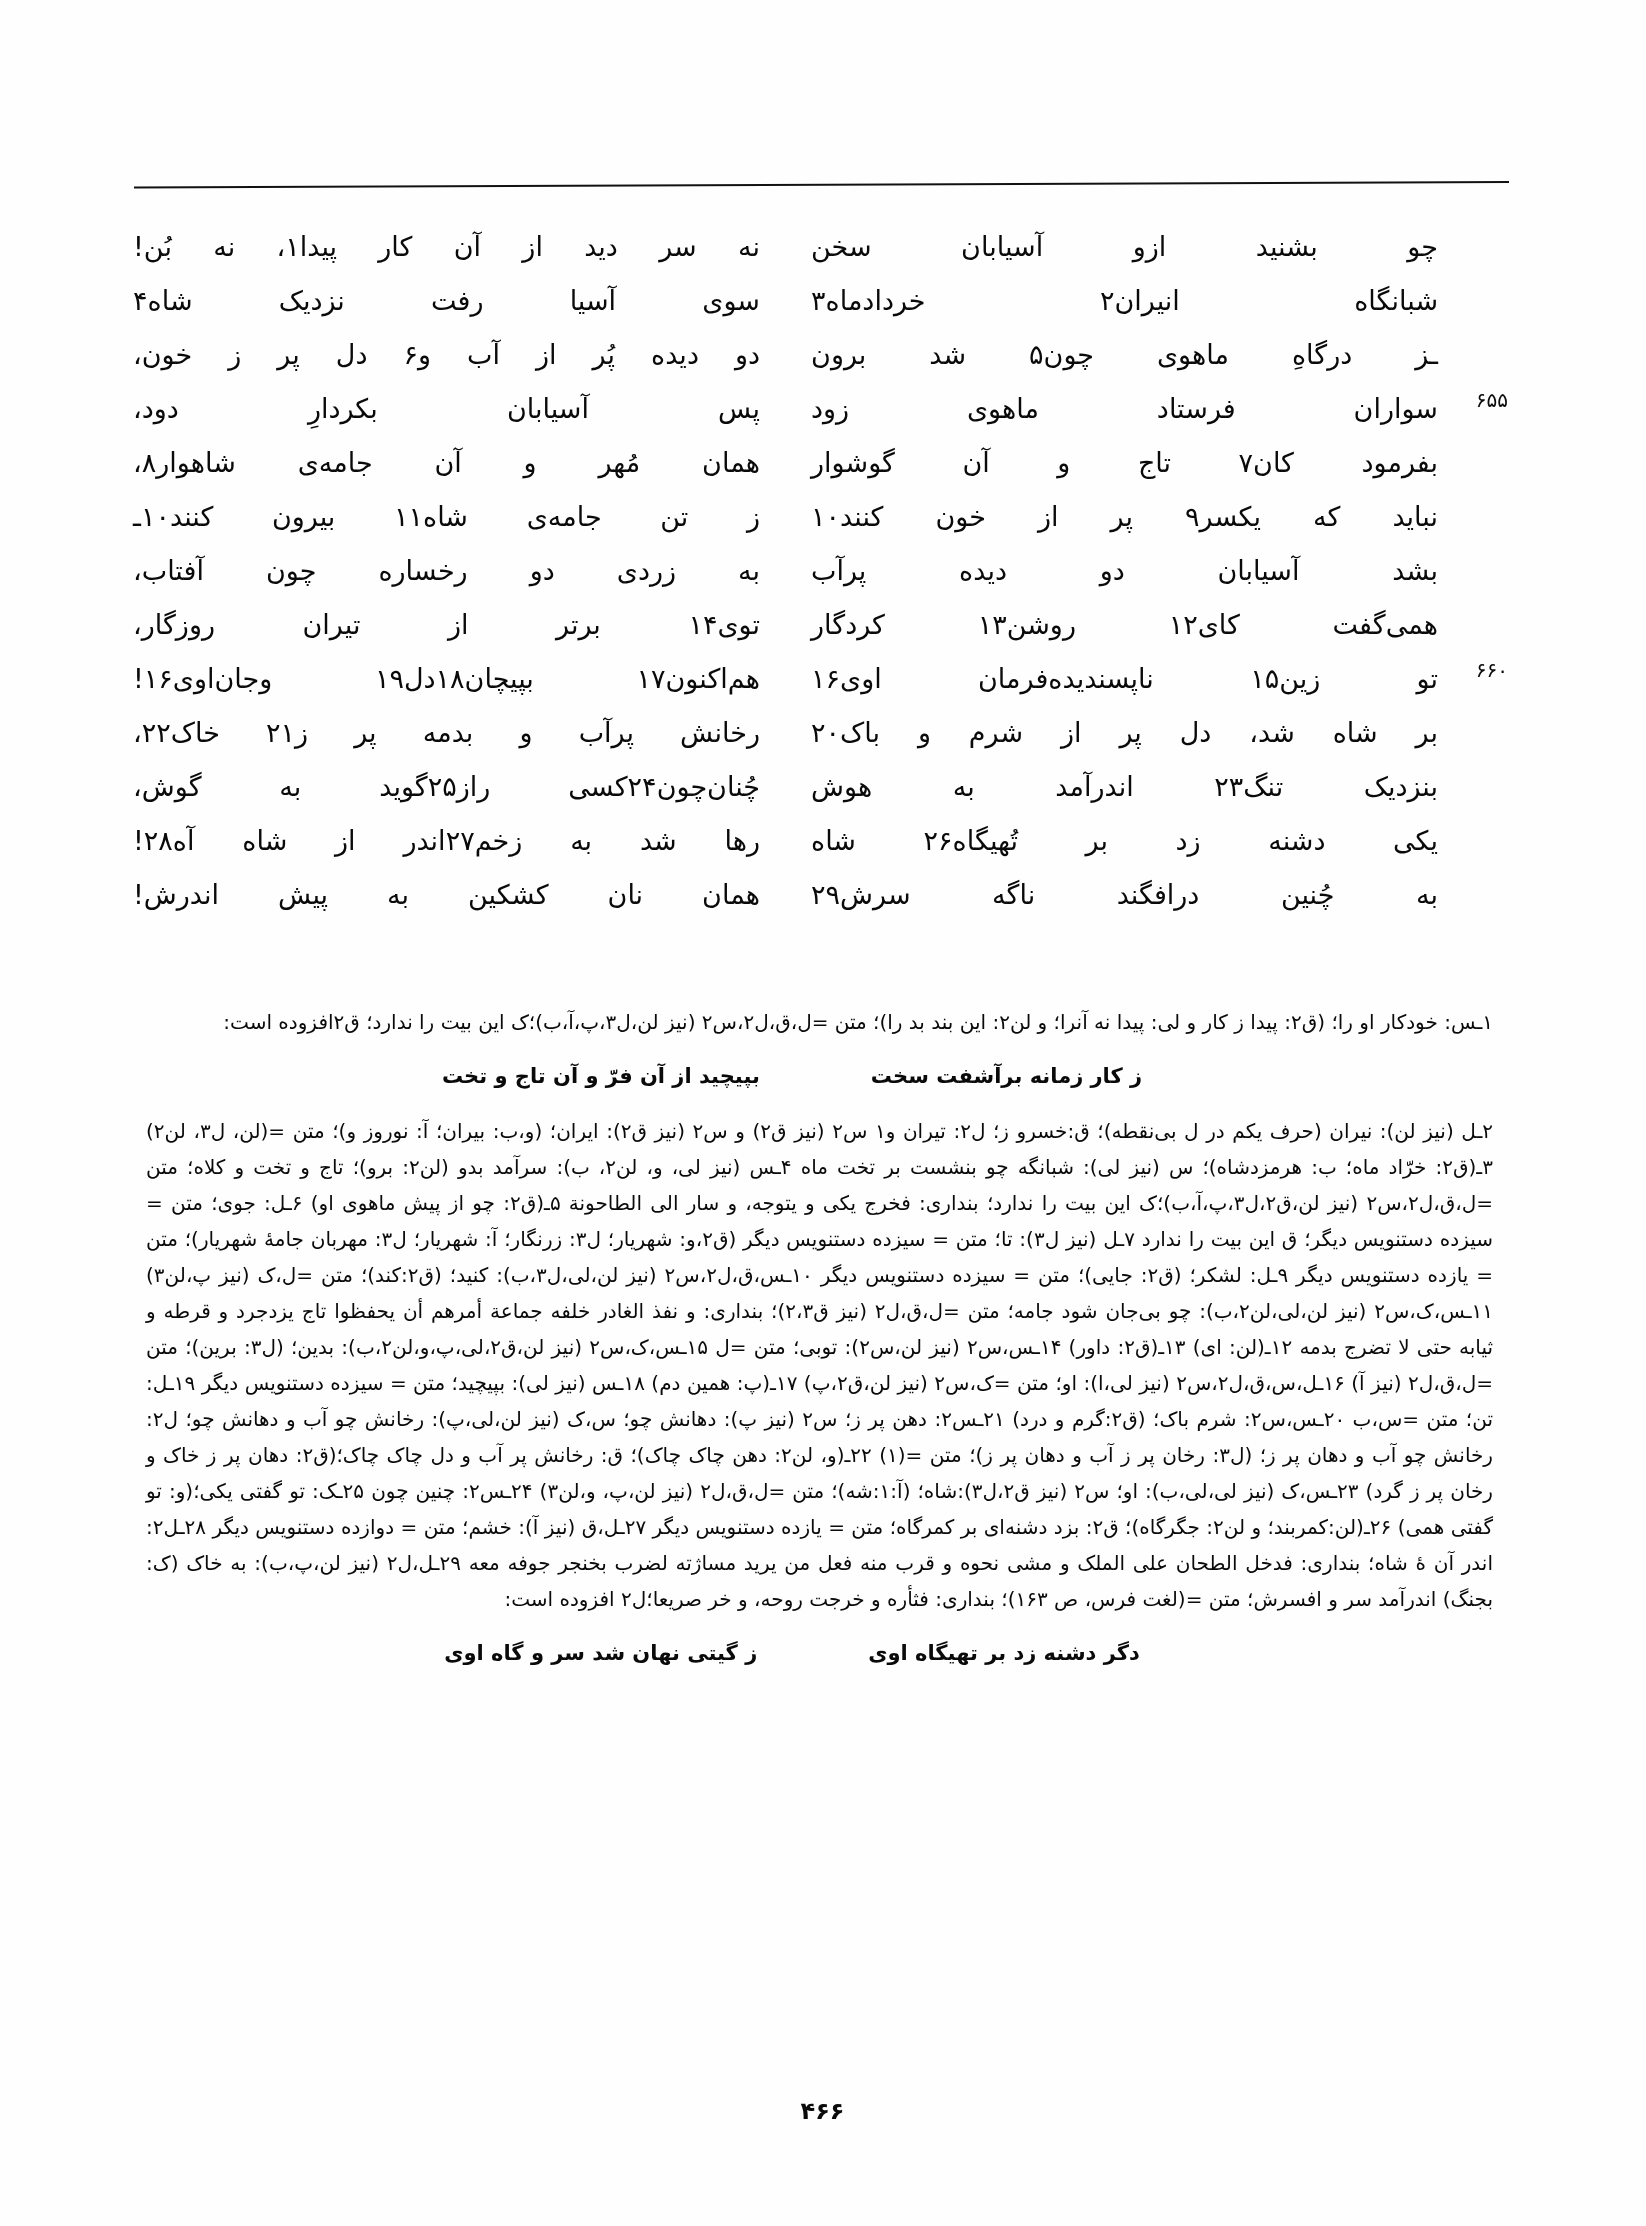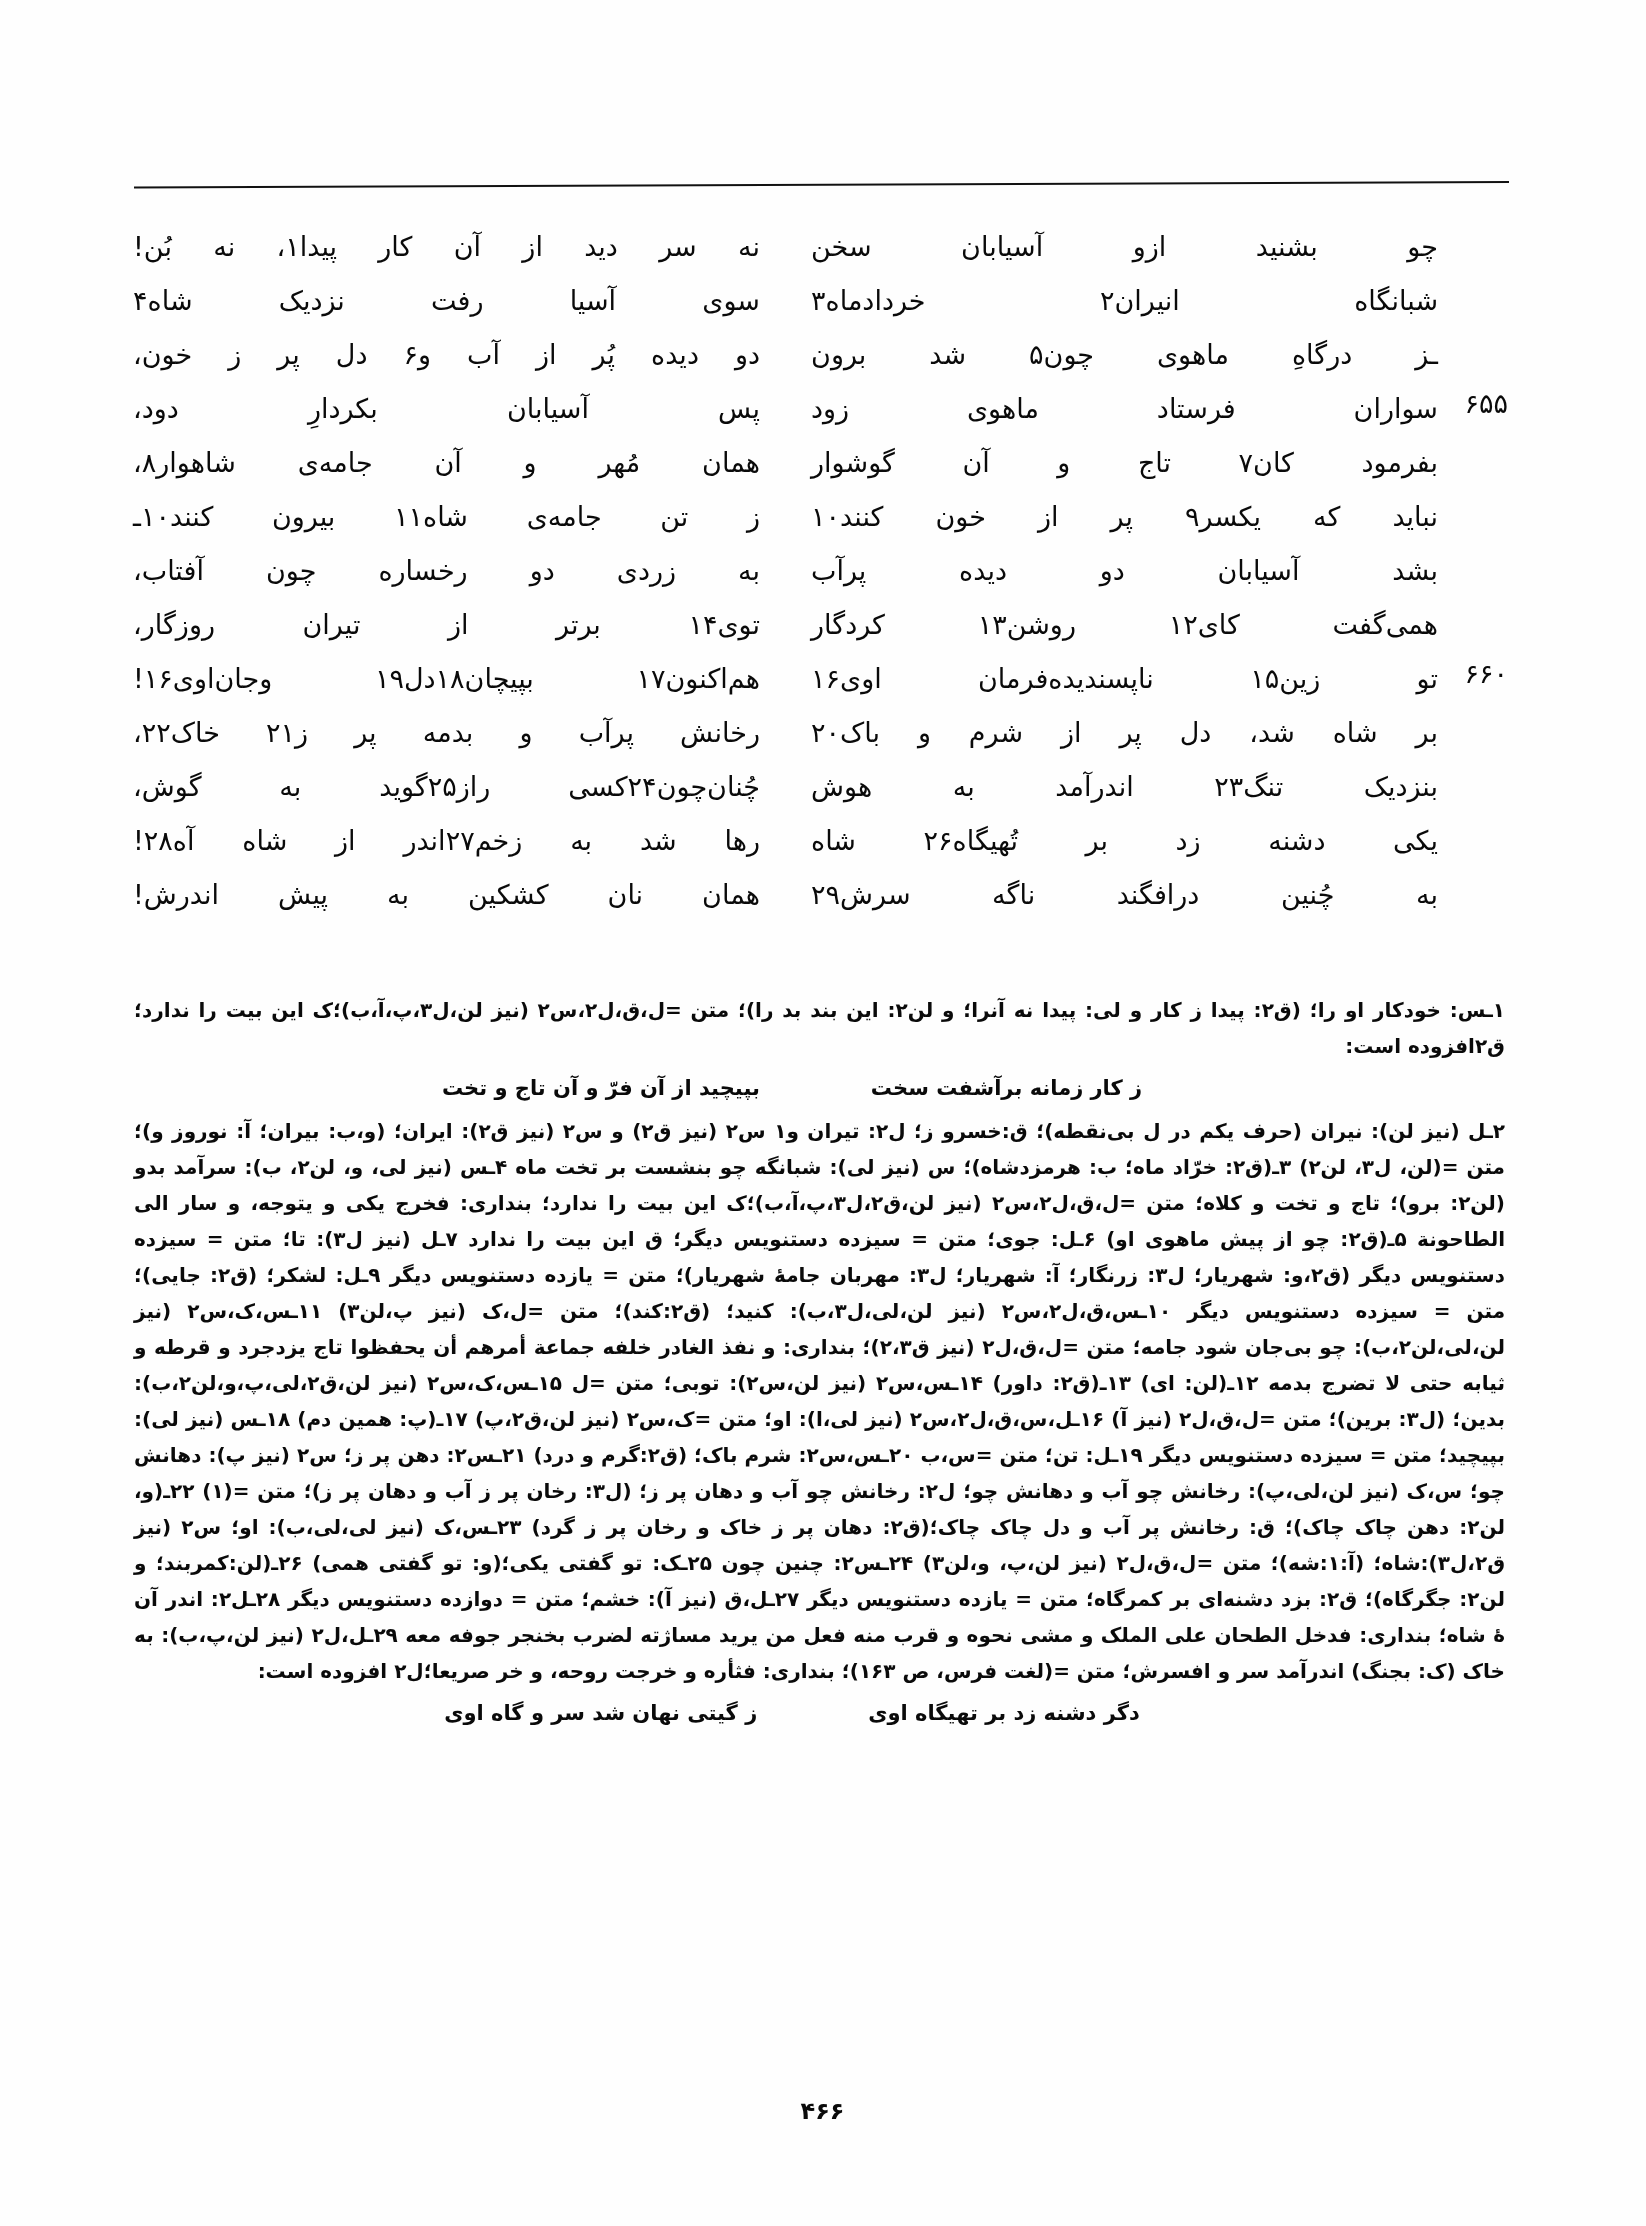--- a/index.html
+++ b/index.html
@@ -61,21 +61,21 @@
   .bayt {
     display: flex;
     flex-direction: row;
     align-items: flex-start;
     height: 54px;
     position: relative;
   }
   .numcol {
     width: 70px;
     flex: 0 0 70px;
-    font-size: 27px;
+    font-size: 20px;
     text-align: right;
     padding-top: 3.7px;
     padding-left: 7.4px;
     box-sizing: border-box;
     white-space: nowrap;
     direction: rtl;
   }
   .hemi {
     flex: 1 1 0;
     font-size: 27px;
@@ -105,23 +105,23 @@
     right: 137px;
     width: 1379px;
     direction: rtl;
   }
   .note-para {
     font-size: 20px;
     line-height: 36px;
     direction: rtl;
     text-align: justify;
     text-justify: inter-word;
-    font-weight: 700;
+    font-weight: 400;
     letter-spacing: -0.2px;
-    margin: 4px;
+    margin: 16px;
   }
   .note-para.indentfix { text-align-last: right; }
 
   .inset-couplet {
     display: flex;
     flex-direction: row;
     justify-content: center;
     gap: 111px;
     font-size: 21px;
     line-height: 41px;

